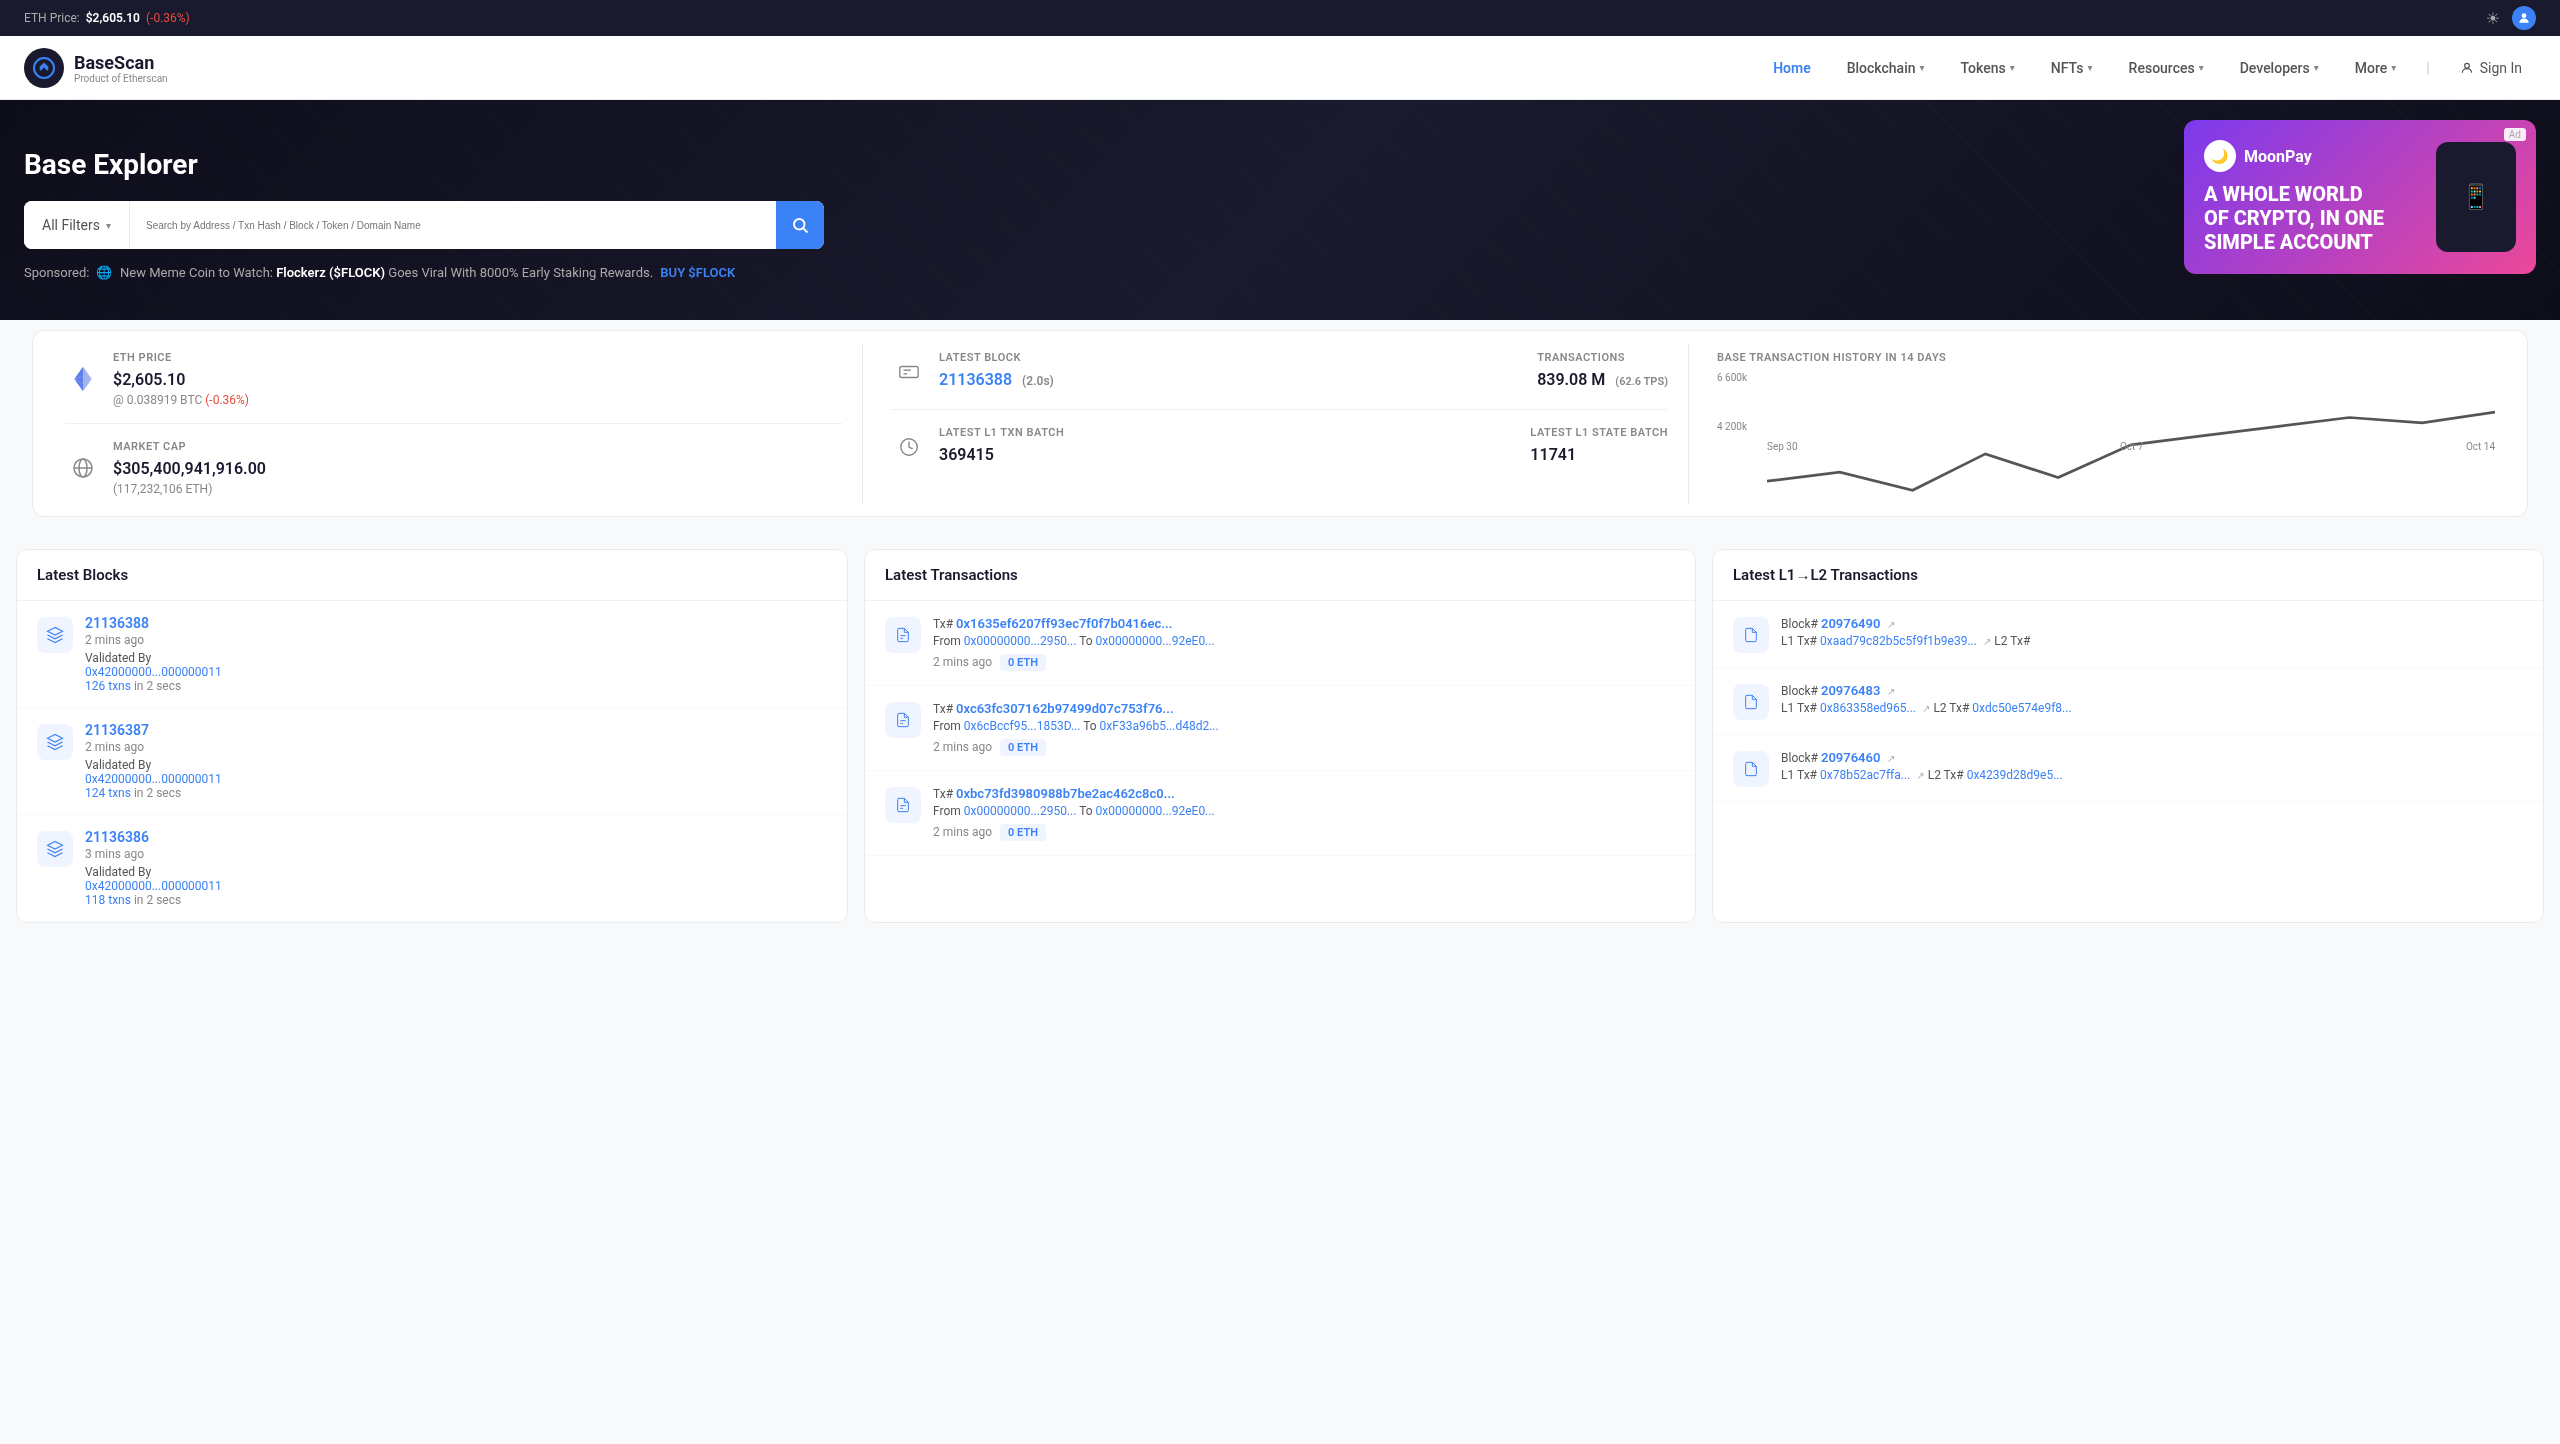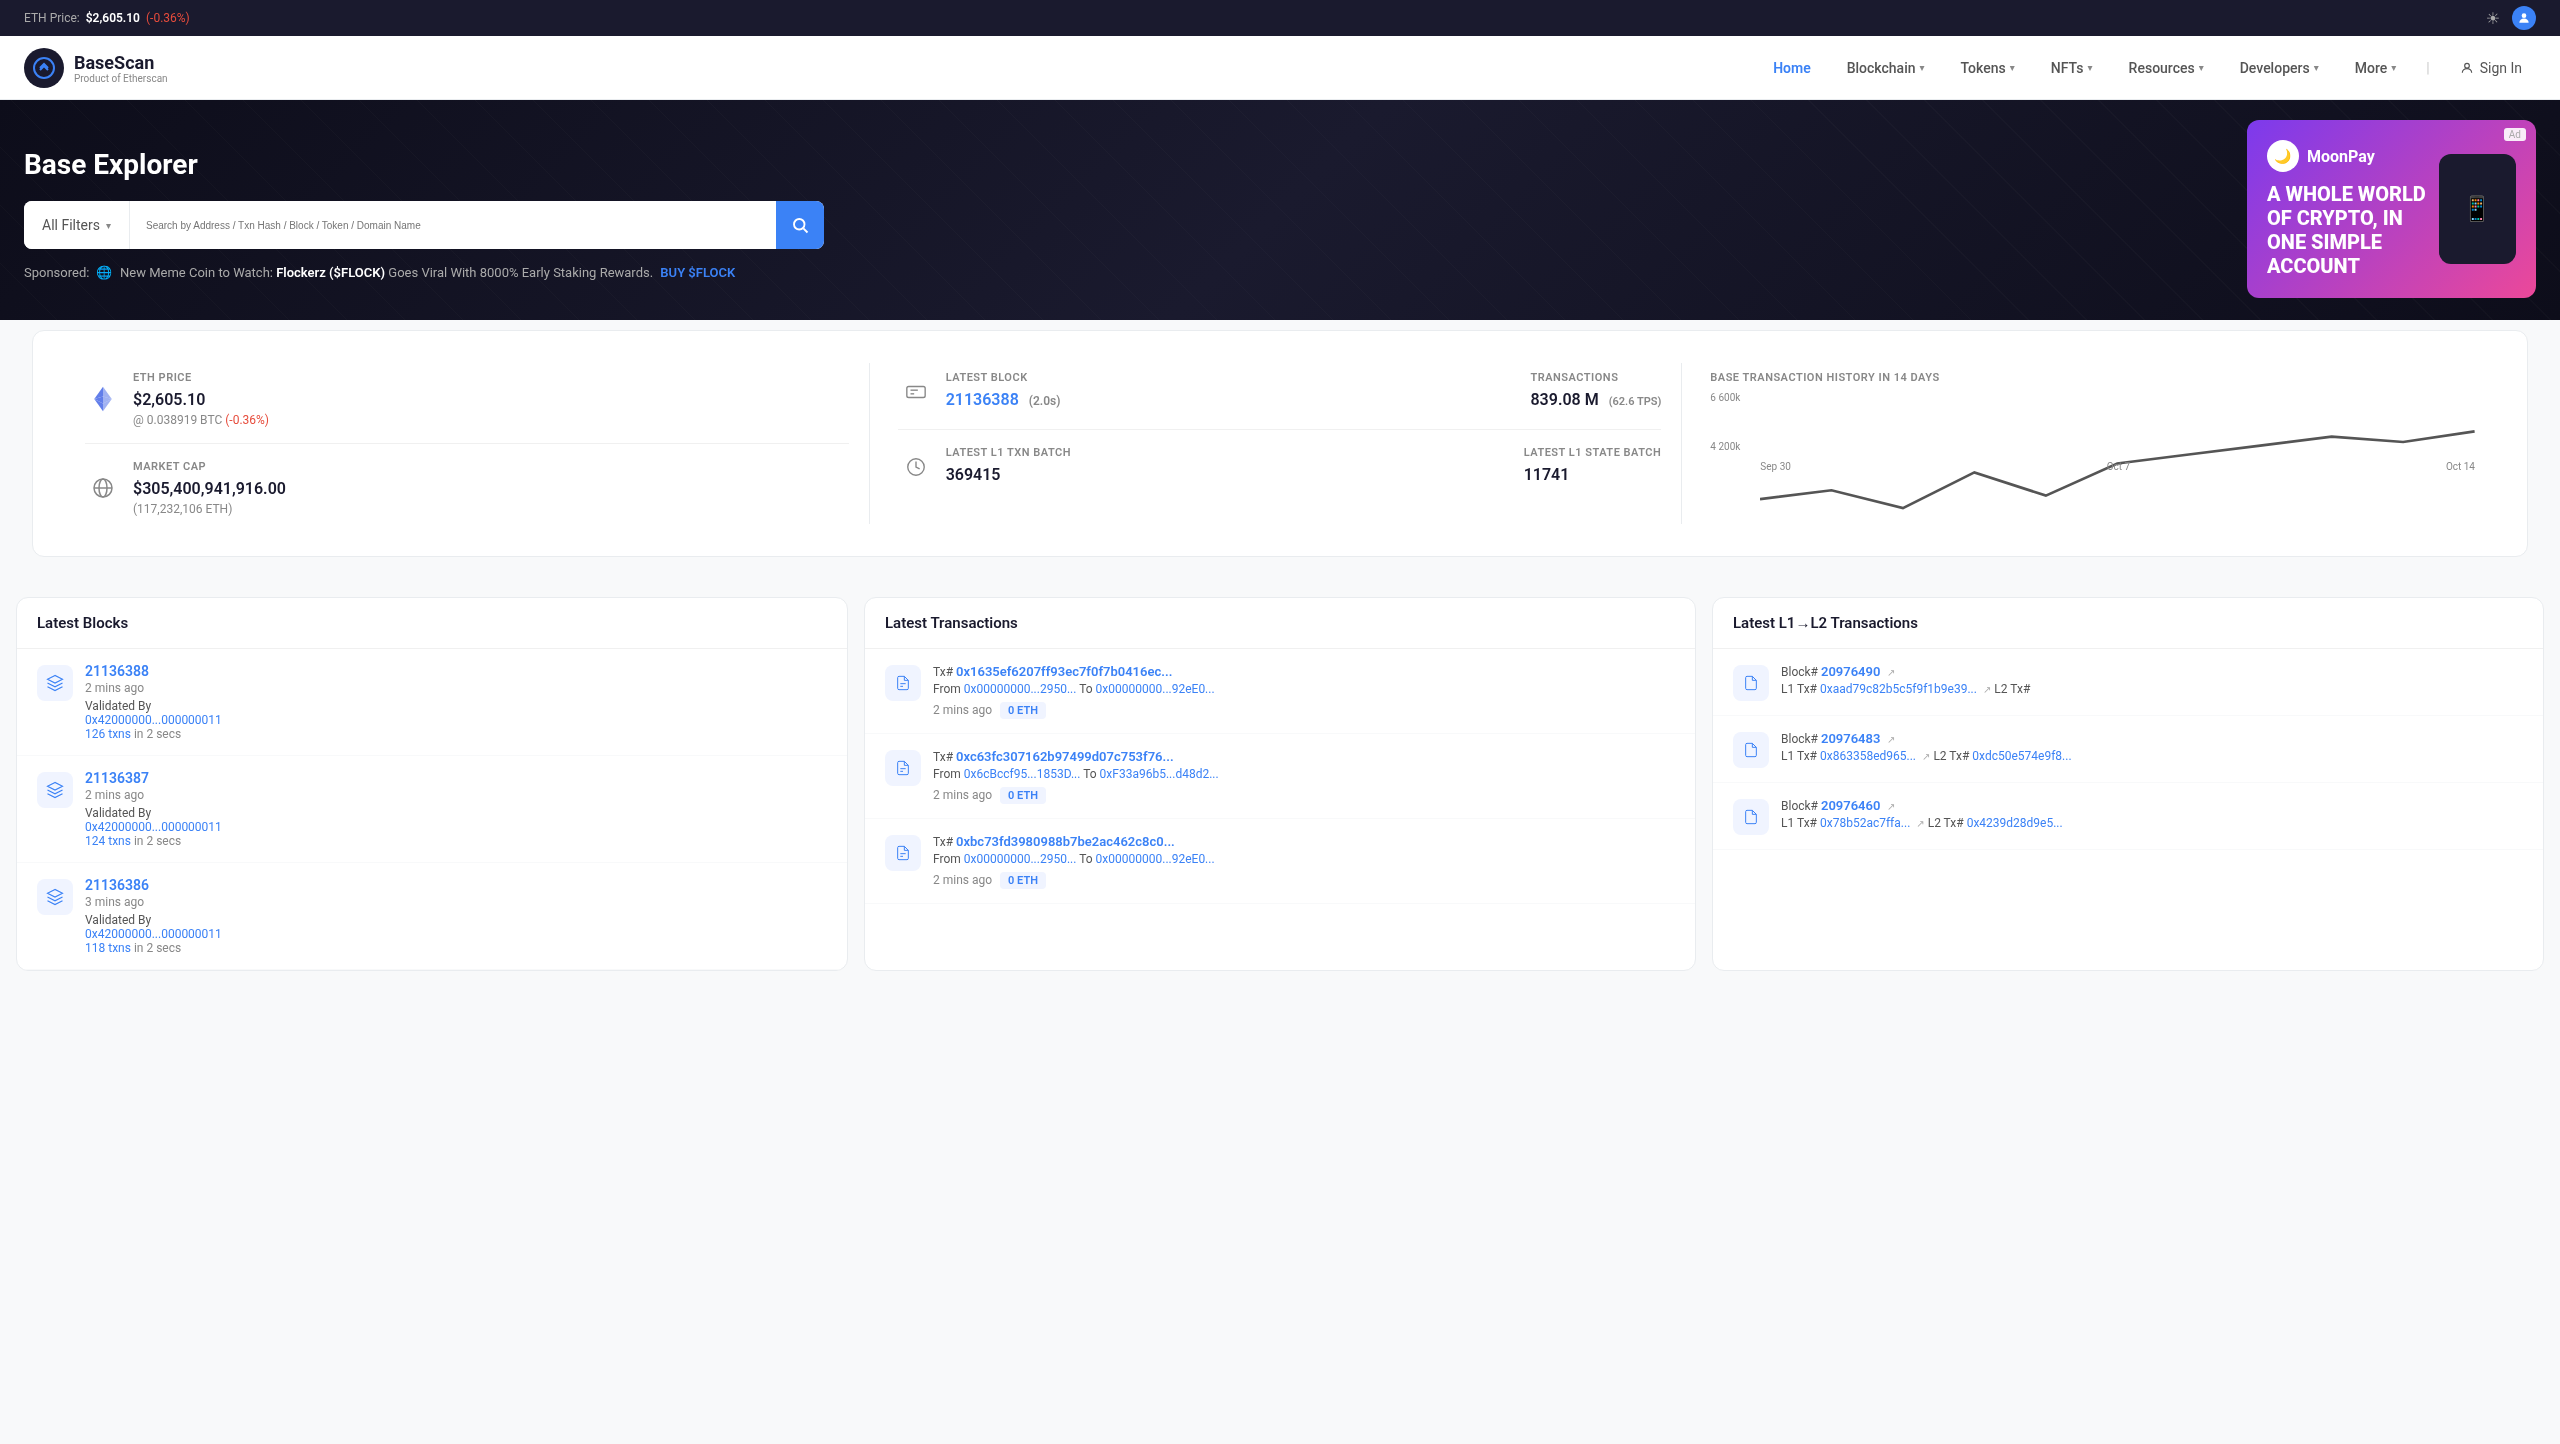--- a/index.html
+++ b/index.html
@@ -37,31 +37,31 @@
     .search-bar { display: flex; align-items: center; background: #fff; border-radius: 8px; overflow: hidden; height: 48px; max-width: 800px; }
     .filter-btn { display: flex; align-items: center; gap: 6px; padding: 0 18px; height: 100%; border-right: 1px solid #e9ecef; color: #555; font-size: 14px; cursor: pointer; background: #fff; white-space: nowrap; }
     .search-input { flex: 1; border: none; outline: none; padding: 0 16px; font-size: 10px; color: #555; background: transparent; }
     .search-btn { background: #3b82f6; width: 48px; height: 48px; display: flex; align-items: center; justify-content: center; cursor: pointer; color: #fff; font-size: 18px; }
     .sponsored-bar { margin-top: 16px; color: #aaa; font-size: 13px; }
     .sponsored-bar .coin-emoji { margin: 0 4px; }
     .sponsored-bar .highlight { color: #fff; font-weight: 600; }
     .sponsored-bar a { color: #3b82f6; text-decoration: none; }
 
     
-    .ad-banner { position: absolute; right: 24px; top: 20px; background: #fff; border-radius: 12px; overflow: hidden; width: 289px; z-index: 2; }
+    .ad-banner { position: absolute; right: 24px; top: 20px; background: #fff; border-radius: 12px; overflow: hidden; width: 352px; z-index: 2; }
     .ad-label { position: absolute; top: 8px; right: 10px; font-size: 10px; color: #aaa; background: rgba(255,255,255,0.9); padding: 1px 5px; border-radius: 3px; }
     .ad-inner { background: linear-gradient(135deg, #7c3aed, #ec4899); padding: 20px; display: flex; align-items: center; justify-content: space-between; min-height: 120px; }
     .ad-brand { display: flex; align-items: center; gap: 8px; margin-bottom: 10px; }
     .ad-brand-icon { width: 32px; height: 32px; background: #fff; border-radius: 50%; display: flex; align-items: center; justify-content: center; font-size: 14px; }
     .ad-brand-name { color: #fff; font-size: 16px; font-weight: 700; }
     .ad-tagline { color: #fff; font-size: 20px; font-weight: 800; line-height: 1.2; max-width: 180px; }
     .ad-phone { width: 80px; background: #1a1a2e; border-radius: 12px; height: 110px; display: flex; align-items: center; justify-content: center; color: #fff; font-size: 24px; }
 
     
-    .stats-section { background: #fff; margin: 16px 16px; border-radius: 12px; padding: 32px; display: grid; grid-template-columns: 1fr 1fr 1fr; gap: 8px; border: 1px solid #e9ecef; margin-top: -10px; position: relative; z-index: 3; }
+    .stats-section { background: #fff; margin: 8px 16px; border-radius: 12px; padding: 12px; display: grid; grid-template-columns: 1fr 1fr 1fr; gap: 8px; border: 1px solid #e9ecef; margin-top: -10px; position: relative; z-index: 3; }
     .stat-block { padding: 8px 20px; }
     .stat-block:not(:last-child) { border-right: 1px solid #e9ecef; }
     .stat-label { font-size: 11px; font-weight: 600; color: #888; text-transform: uppercase; letter-spacing: 0.5px; margin-bottom: 6px; display: flex; align-items: center; gap: 8px; }
     .stat-value { font-size: 16px; font-weight: 600; color: #1a1a2e; margin-bottom: 4px; }
     .stat-sub { font-size: 12px; color: #888; }
     .stat-neg { color: #e74c3c; }
     .stat-row { display: flex; justify-content: space-between; align-items: flex-start; gap: 20px; }
     .stat-divider { border-top: 1px solid #f0f0f0; margin: 16px 0; }
 
     

